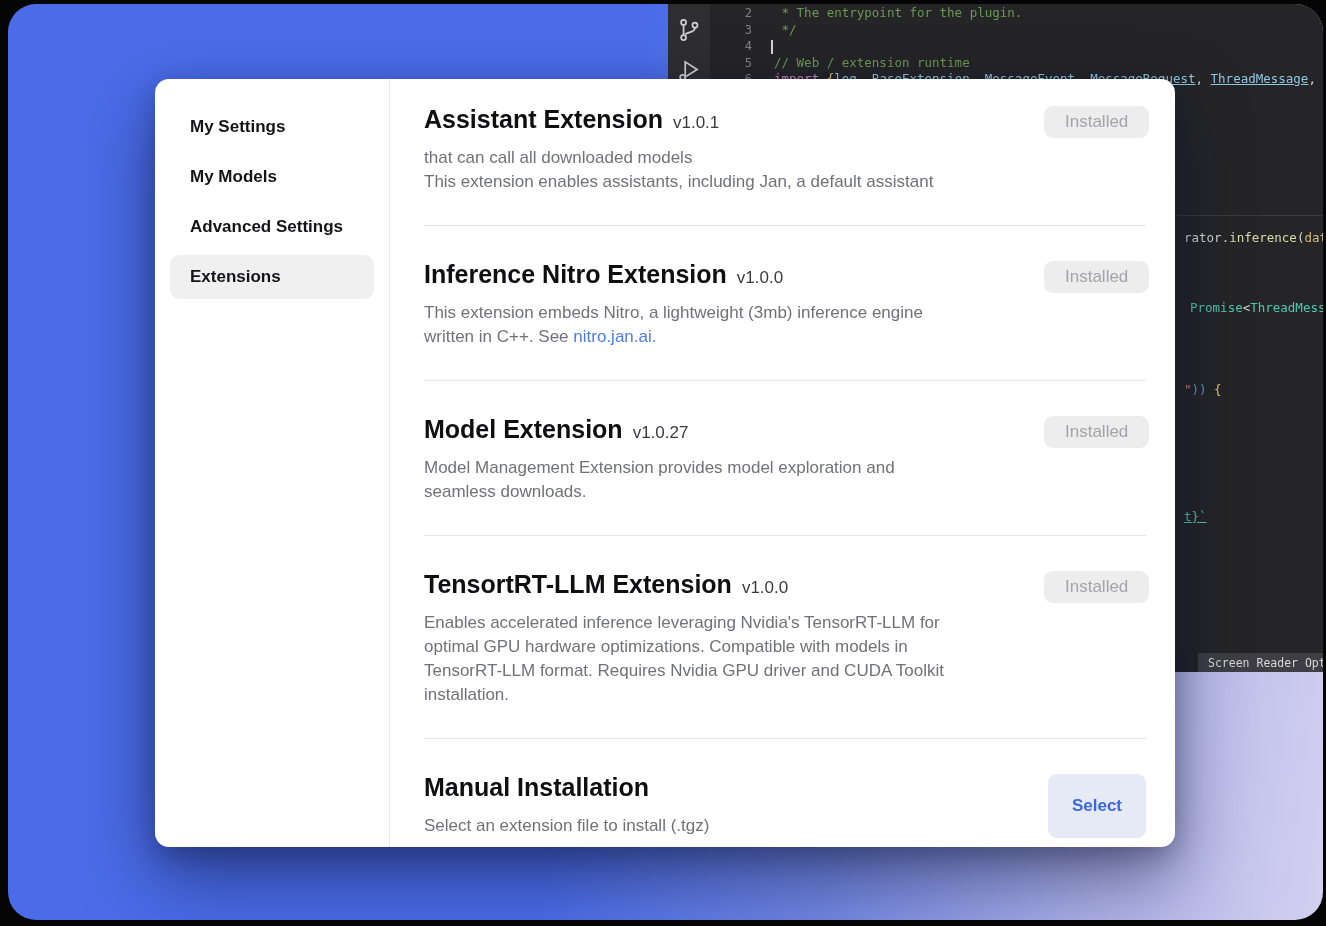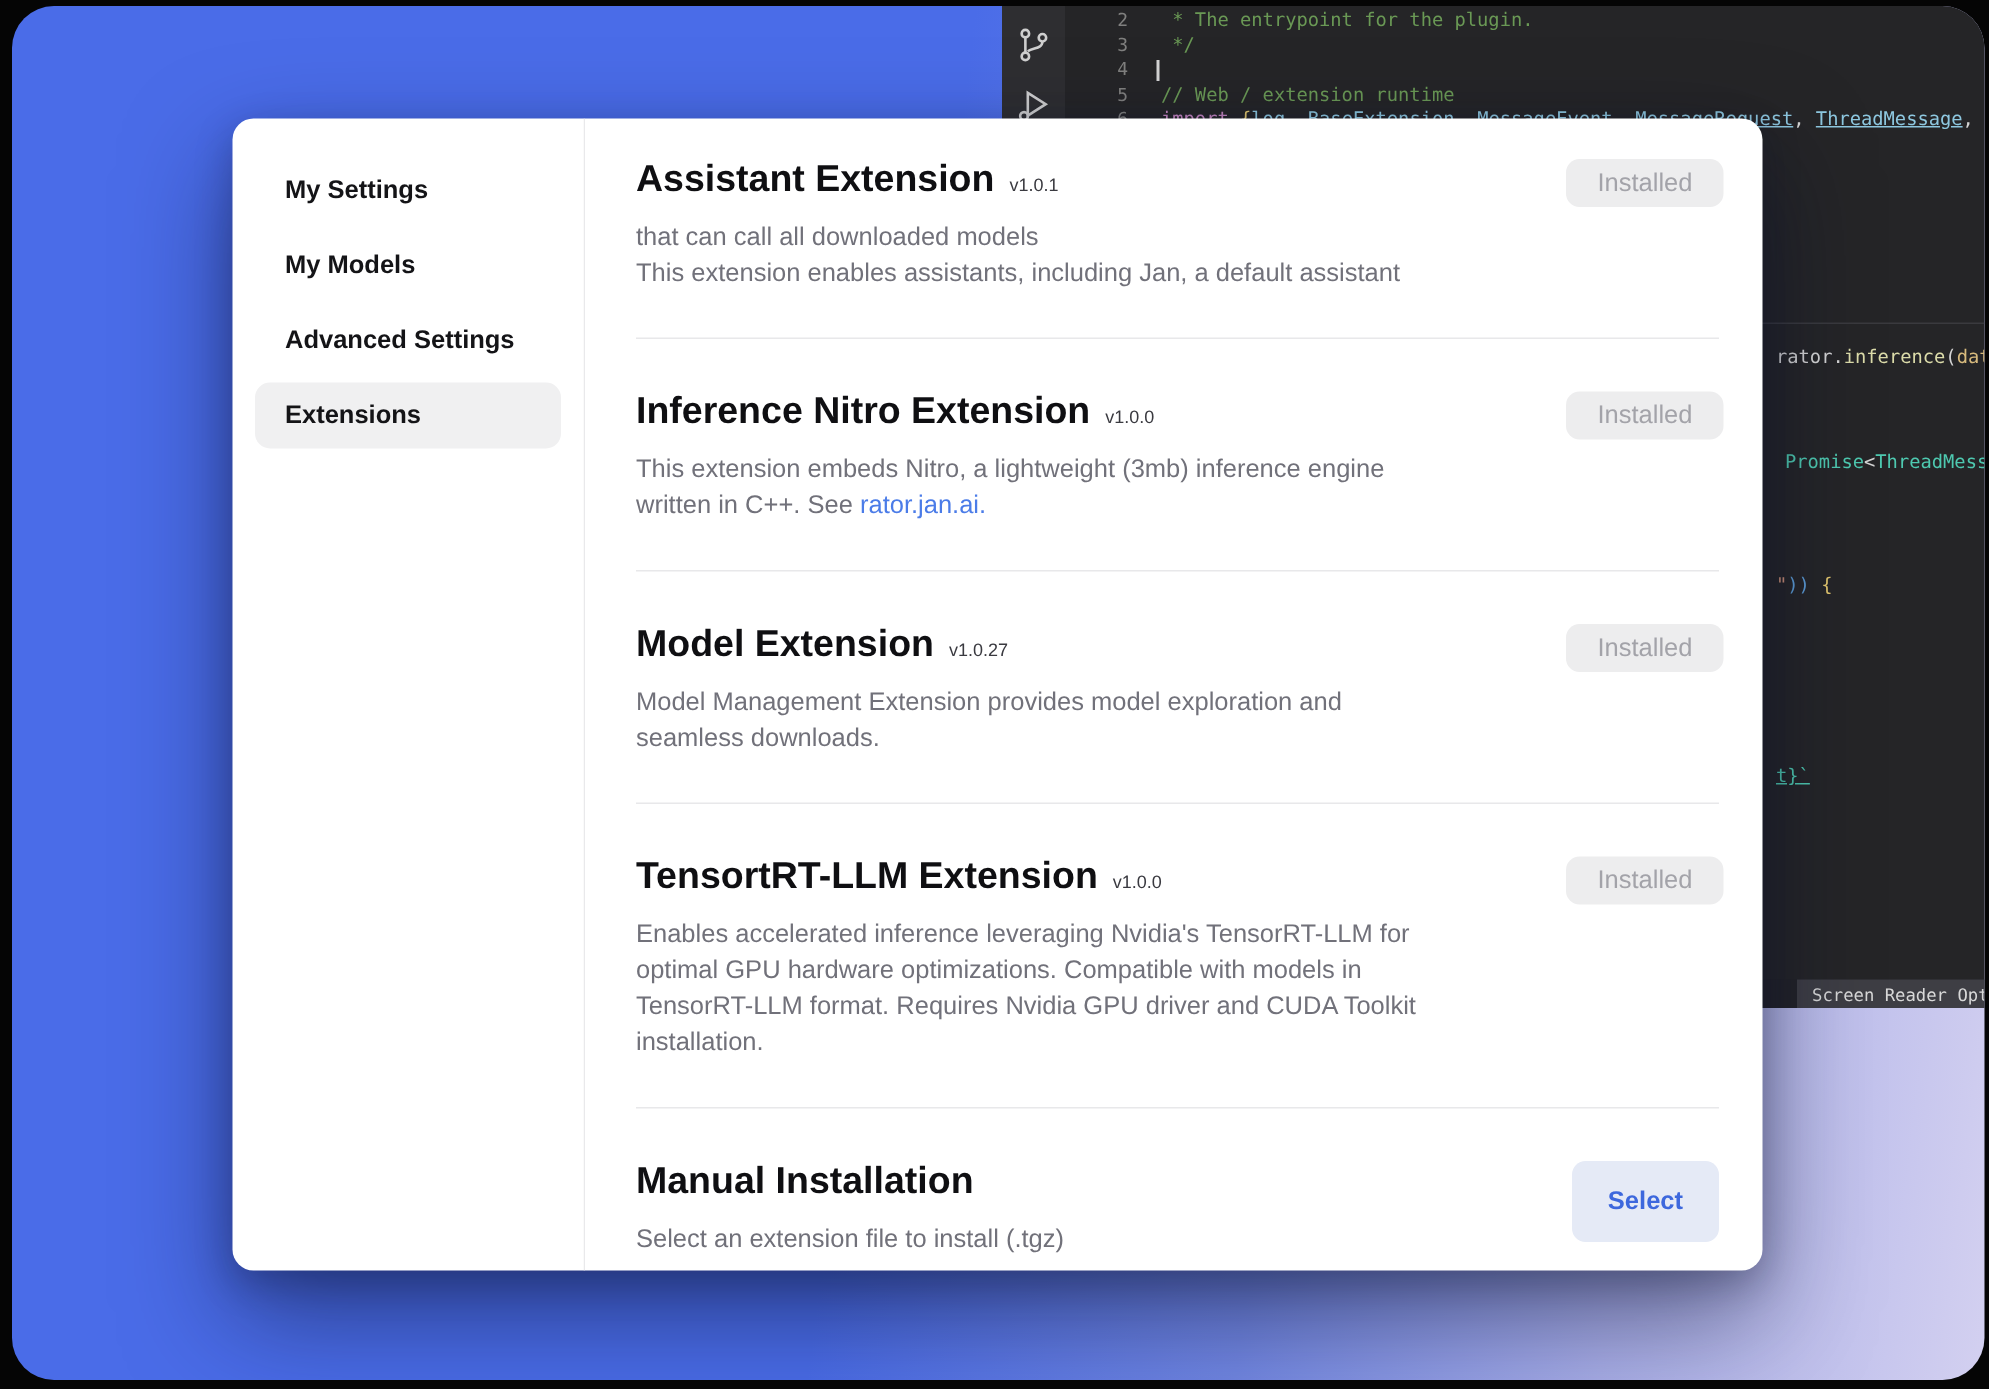--- a/index.html
+++ b/index.html
@@ -43,28 +43,28 @@
            display:flex; box-shadow:0 30px 70px rgba(10,15,45,.5), 0 8px 24px rgba(10,15,45,.25); }
   .sidebar { width:235px; flex:0 0 235px; border-right:1px solid #e9e9eb; padding-top:26px; border-radius:14px 0 0 14px; }
   .side-item { height:44px; margin:0 15px 6px 15px; padding-left:20px; border-radius:10px; display:flex; align-items:center;
                font-size:17px; font-weight:700; color:#141417; cursor:pointer; white-space:nowrap; }
   .side-item.active { background:#f0f0f1; }
   .content { flex:1; padding:27px 29px 0 34px; overflow:hidden; border-radius:0 14px 14px 0; }
   .ext-row { display:flex; align-items:flex-start; }
   .ext-info { width:620px; flex:0 0 620px; }
   .ext-title-line { white-space:nowrap; line-height:26px; }
   .ext-title { font-size:25px; font-weight:700; color:#0f0f12; }
-  .ext-version { font-size:12px; font-weight:400; color:#3a3a40; margin-left:10px; }
+  .ext-version { font-size:17px; font-weight:400; color:#3a3a40; margin-left:10px; }
   .ext-desc { margin-top:10px; font-size:17px; line-height:24px; color:#71717a; }
   .ext-desc .dline { white-space:nowrap; }
   .ext-desc .link { color:#4b7ce8; cursor:pointer; }
   .ext-btn-wrap { margin-left:auto; }
   .btn { border:none; border-radius:9px; font-family:"Liberation Sans", sans-serif; font-size:17px; display:inline-block; cursor:default; }
   .btn-installed { background:#ededee; color:#a3a3a9; font-weight:500; height:32px; padding:0 21px; }
-  .btn-select { background:#e5eaf6; color:#3d68dd; font-weight:700; height:54px; padding:0 24px; cursor:pointer; }
+  .btn-select { background:#e5eaf6; color:#3d68dd; font-weight:700; height:64px; padding:0 24px; cursor:pointer; }
   .row-divider { border-top:1px solid #e8e8ea; margin:31px 0 35px 0; }
 </style>
 </head>
 <body>
 
 <div class="canvas">
   <div class="stage">
 
     <div class="editor">
       <div class="activity-bar">
@@ -129,21 +129,21 @@
               </div>
             </div>
             <div class="ext-btn-wrap"><button class="btn btn-installed">Installed</button></div>
           </div>
           <div class="row-divider"></div>
           <div class="ext-row">
             <div class="ext-info">
               <div class="ext-title-line"><span class="ext-title">Inference Nitro Extension</span><span class="ext-version">v1.0.0</span></div>
               <div class="ext-desc">
                 <div class="dline"><span>This extension embeds Nitro, a lightweight (3mb) inference engine</span></div>
-                <div class="dline"><span>written in C++. See </span><span class="link">rator.jan.ai.</span></div>
+                <div class="dline"><span>written in C++. See </span><span class="link">nitro.jan.ai.</span></div>
               </div>
             </div>
             <div class="ext-btn-wrap"><button class="btn btn-installed">Installed</button></div>
           </div>
           <div class="row-divider"></div>
           <div class="ext-row">
             <div class="ext-info">
               <div class="ext-title-line"><span class="ext-title">Model Extension</span><span class="ext-version">v1.0.27</span></div>
               <div class="ext-desc">
                 <div class="dline"><span>Model Management Extension provides model exploration and</span></div>

